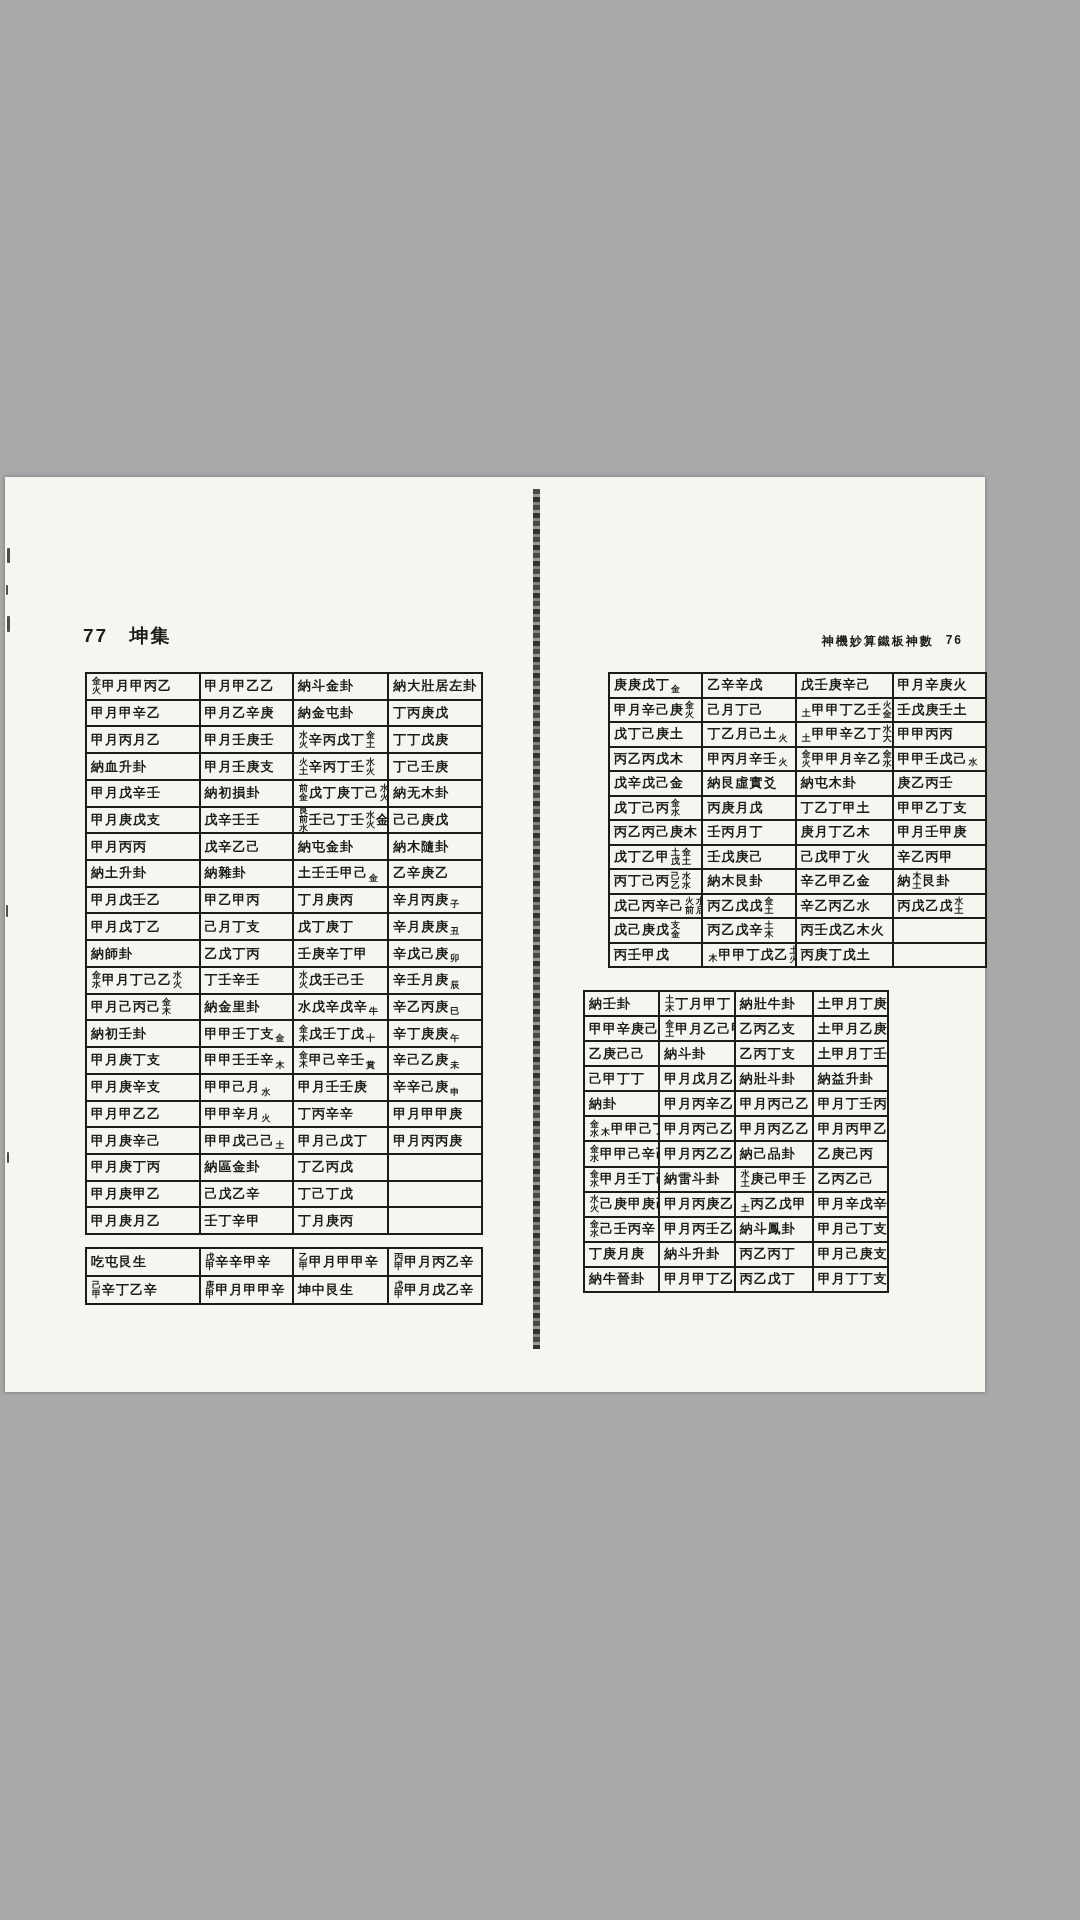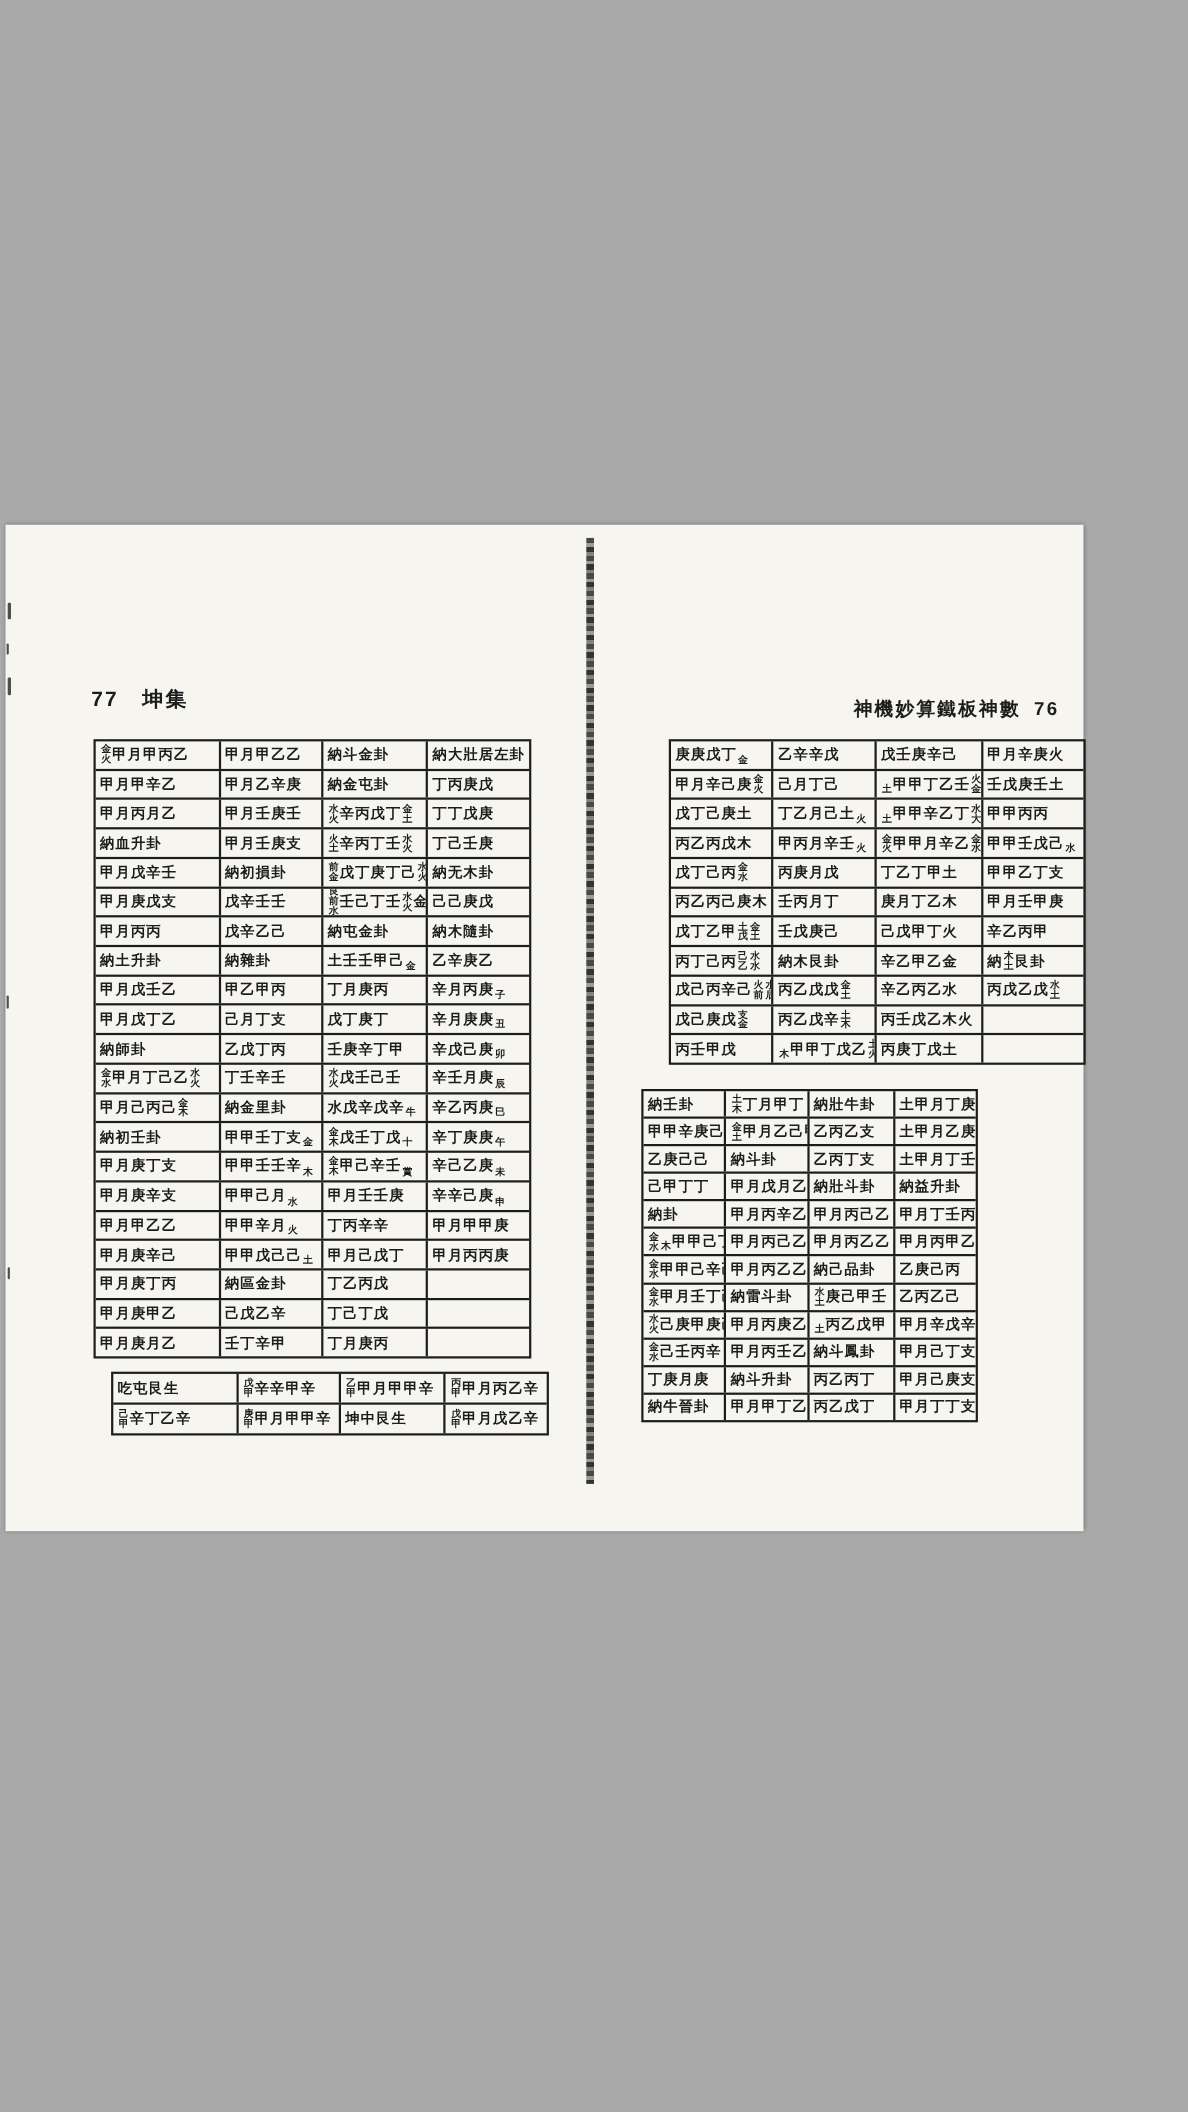--- a/index.html
+++ b/index.html
@@ -13,32 +13,32 @@
   .canvas{position:absolute;left:0;top:0;width:1080px;height:1920px;background:var(--bg);}
   .paper{position:absolute;left:5px;top:477px;width:980px;height:915px;background:var(--paper);box-shadow:0 0 4px rgba(0,0,0,.35);}
   .page{position:absolute;top:0;height:915px;}
   .page.left{left:0;width:530px;}
   .page.right{left:540px;width:440px;}
   .binding{position:absolute;left:528px;top:12px;width:7px;height:860px;
     background:repeating-linear-gradient(180deg,#2a2a2a 0 5px,#8a8a85 5px 8px,#101010 8px 13px,#6d6d68 13px 16px);
     opacity:.85;}
   .pheader{position:absolute;font-weight:bold;color:var(--ink);letter-spacing:2px;white-space:nowrap;}
   .pheader.lh{left:78px;top:146px;font-size:19px;}
-  .pheader.rh{right:22px;top:156px;font-size:17px;display:flex;gap:12px;align-items:center;}
+  .pheader.rh{right:22px;top:156px;font-size:12px;display:flex;gap:12px;align-items:flex-start;}
   .tbl{position:absolute;display:flex;flex-direction:column;border:2px solid var(--ink);color:var(--ink);}
   .trow{flex:1;display:flex;min-height:0;}
   .trow + .trow{border-top:2px solid var(--ink);}
   .tcell{flex:1;display:flex;align-items:center;padding:1px 4px;overflow:hidden;white-space:nowrap;font-weight:bold;font-size:13px;min-width:0;}
   .tcell + .tcell{border-left:2px solid var(--ink);}
   .tcell .txt{display:inline-block;letter-spacing:1px;}
   .stk{display:inline-flex;flex-direction:column;justify-content:center;font-size:9px;line-height:9px;margin:0 1px;letter-spacing:0;}
   .stk.sub{align-self:flex-end;margin-bottom:2px;}
   
   .left-main{left:80px;top:195px;width:398px;height:563px;}
-  .left-bottom{left:96px;top:770px;width:398px;height:58px;}
+  .left-bottom{left:80px;top:770px;width:398px;height:58px;}
   .left-main .tcell:nth-child(1),.left-bottom .tcell:nth-child(1){flex:0 0 28.3%;}
   .left-main .tcell:nth-child(2),.left-bottom .tcell:nth-child(2){flex:0 0 23.7%;}
   .left-main .tcell:nth-child(3),.left-bottom .tcell:nth-child(3){flex:0 0 24.2%;}
   
   .right-top{left:38px;top:195px;width:379px;height:296px;margin-left:25px;}
   .right-bottom{left:38px;top:513px;width:306px;height:303px;}
   .right-top .tcell:nth-child(3),.right-bottom .tcell:nth-child(3){flex:0 0 25.8%;}
   .mark{position:absolute;background:#4d4d4d;border-radius:1px;}
 </style>
 </head>
@@ -608,20 +608,34 @@
             </div>
             <div class="tcell">
               <span class="txt">甲甲壬戊己</span>
               <span class="stk sub">
                 <span>水</span>
               </span>
             </div>
           </div>
           <div class="trow">
             <div class="tcell">
+              <span class="txt">戊辛戊己金</span>
+            </div>
+            <div class="tcell">
+              <span class="txt">納艮虛實爻</span>
+            </div>
+            <div class="tcell">
+              <span class="txt">納屯木卦</span>
+            </div>
+            <div class="tcell">
+              <span class="txt">庚乙丙壬</span>
+            </div>
+          </div>
+          <div class="trow">
+            <div class="tcell">
               <span class="txt">戊丁己丙</span>
               <span class="stk">
                 <span>金</span>
                 <span>水</span>
               </span>
             </div>
             <div class="tcell">
               <span class="txt">丙庚月戊</span>
             </div>
             <div class="tcell">

